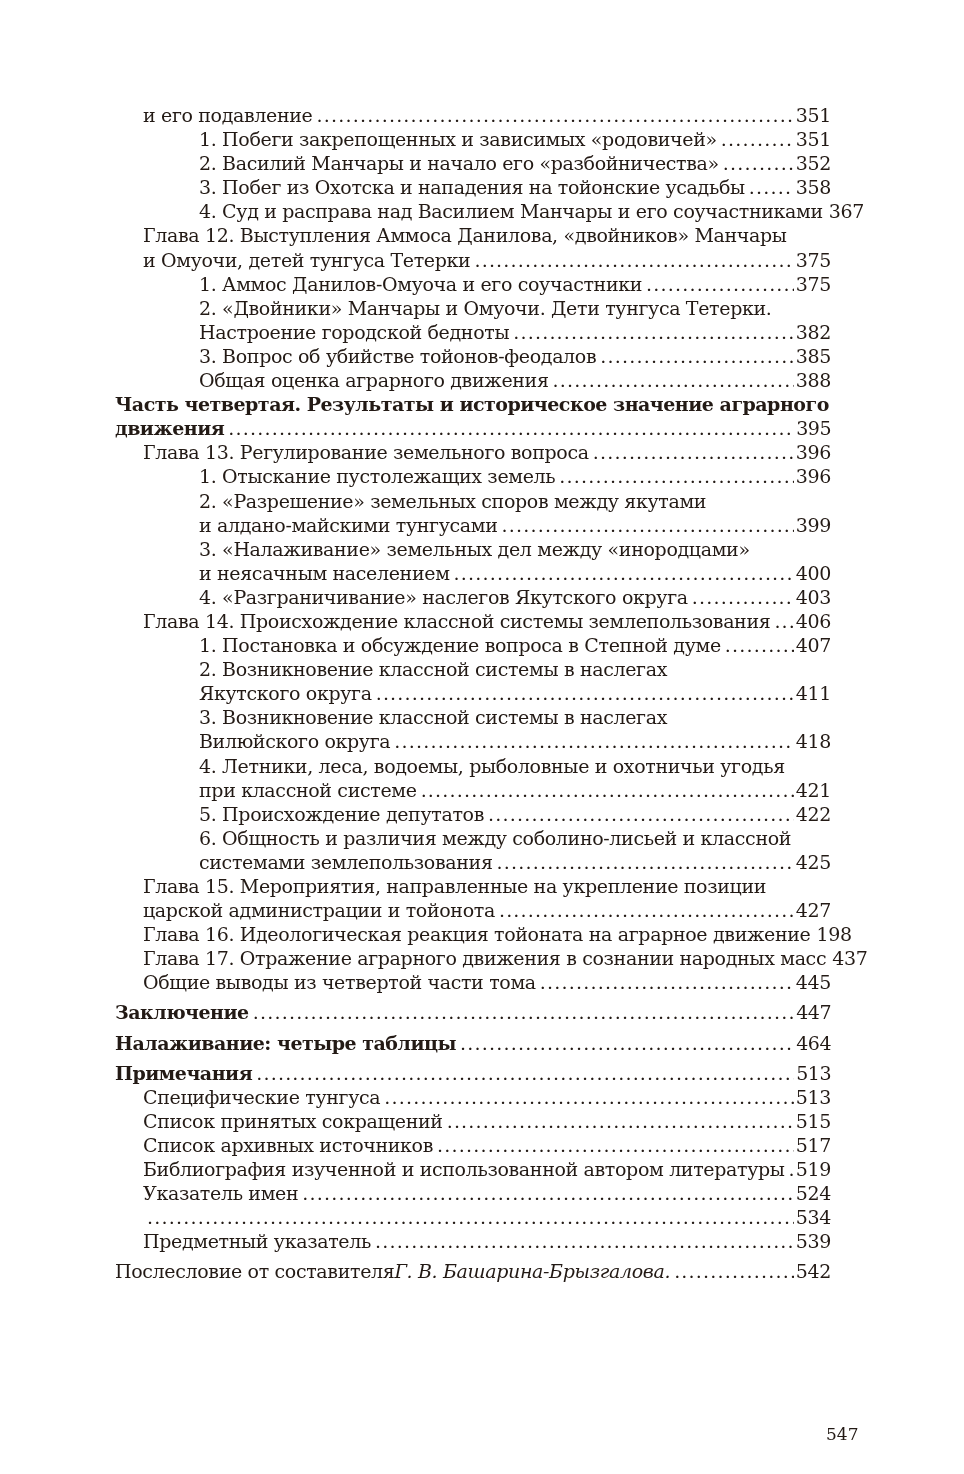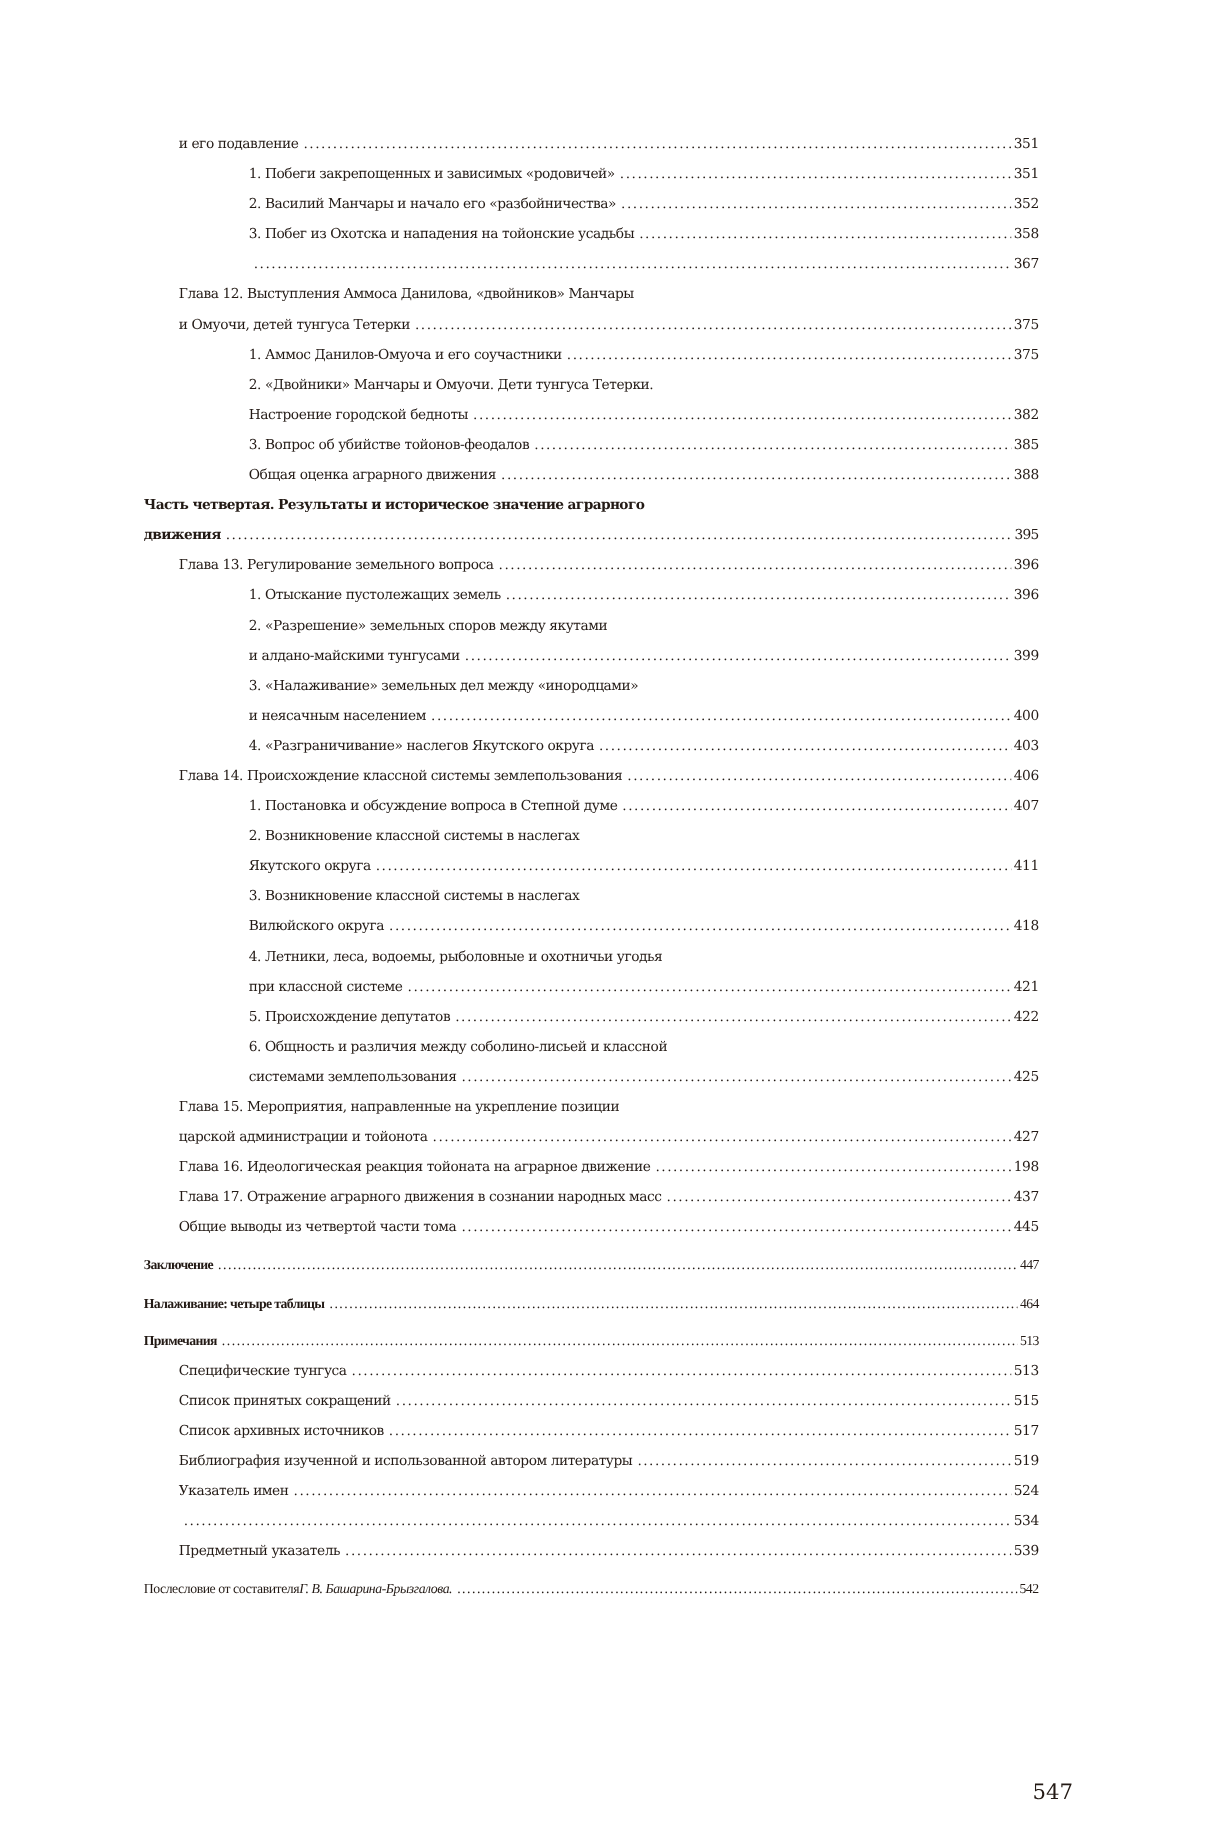--- a/index.html
+++ b/index.html
@@ -1,24 +1,24 @@
 <!DOCTYPE html>
 <html><head>
 <meta charset="utf-8">
 <style>
   html, body { margin: 0; padding: 0; background: #ffffff; }
   body { width: 964px; height: 1474px; position: relative; overflow: hidden;
          font-family: "DejaVu Serif", "Liberation Serif", serif; color: #231a15; }
   #toc { position: absolute; left: 115px; top: 103px; width: 716px; }
-  .entry { font-size: 11px; line-height: 24.1px; letter-spacing: -0.35px; }
+  .entry { font-size: 19px; line-height: 24.1px; letter-spacing: -0.35px; }
   .entry.l0 { margin-left: 0; }
   .entry.l1 { margin-left: 28px; }
   .entry.l2 { margin-left: 84px; }
   .entry.bold { font-weight: bold; letter-spacing: -0.5px; }
-  .entry.gap { margin-top: 6px; font-family: Liberation Serif, serif; }
+  .entry.gap { margin-top: 6px; }
   .line { display: flex; align-items: baseline; white-space: nowrap; }
   .line .t { flex: 0 0 auto; }
   .line .dots { flex: 1 1 auto; overflow: hidden; margin: 0 2px 0 4px; font-weight: normal;
                 letter-spacing: 1.2px; }
   .line .dots::before { content: "....................................................................................................................................................................................................................................."; }
   .line .p { flex: 0 0 auto; font-weight: normal; text-align: right; }
   .it { font-style: italic; }
   #page-number { position: absolute; left: 826px; top: 1424px; font-size: 17px; }
 </style>
 </head>
@@ -48,20 +48,21 @@
     </div>
     <div class="entry l2">
       <div class="line">
         <span class="t">3. Побег из Охотска и нападения на тойонские усадьбы</span>
         <span class="dots"></span>
         <span class="p">358</span>
       </div>
     </div>
     <div class="entry l2">
       <div class="line">
+        <span class="t">4. Суд и расправа над Василием Манчары и его соучастниками</span>
         <span class="dots"></span>
         <span class="p">367</span>
       </div>
     </div>
     <div class="entry l1">
       <div class="line">
         <span class="t">Глава 12. Выступления Аммоса Данилова, «двойников» Манчары</span>
       </div>
     </div>
     <div class="entry l1">

